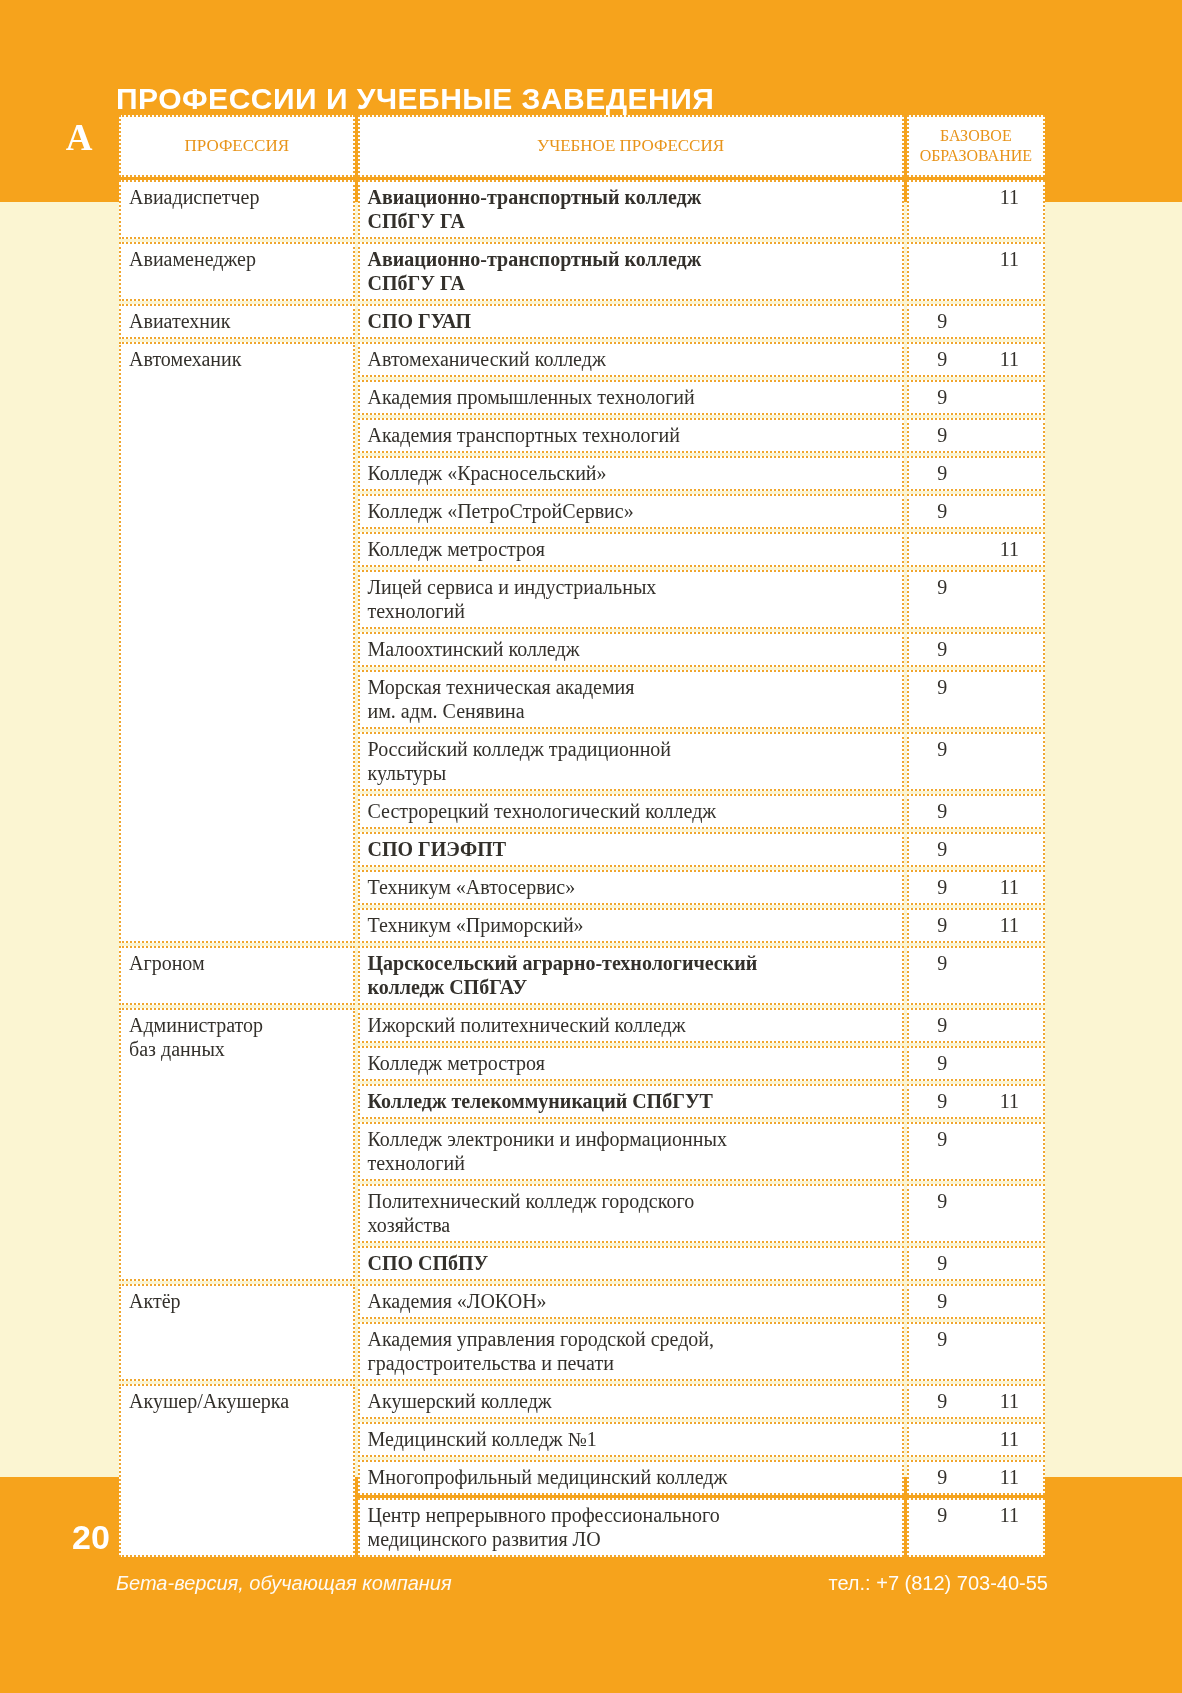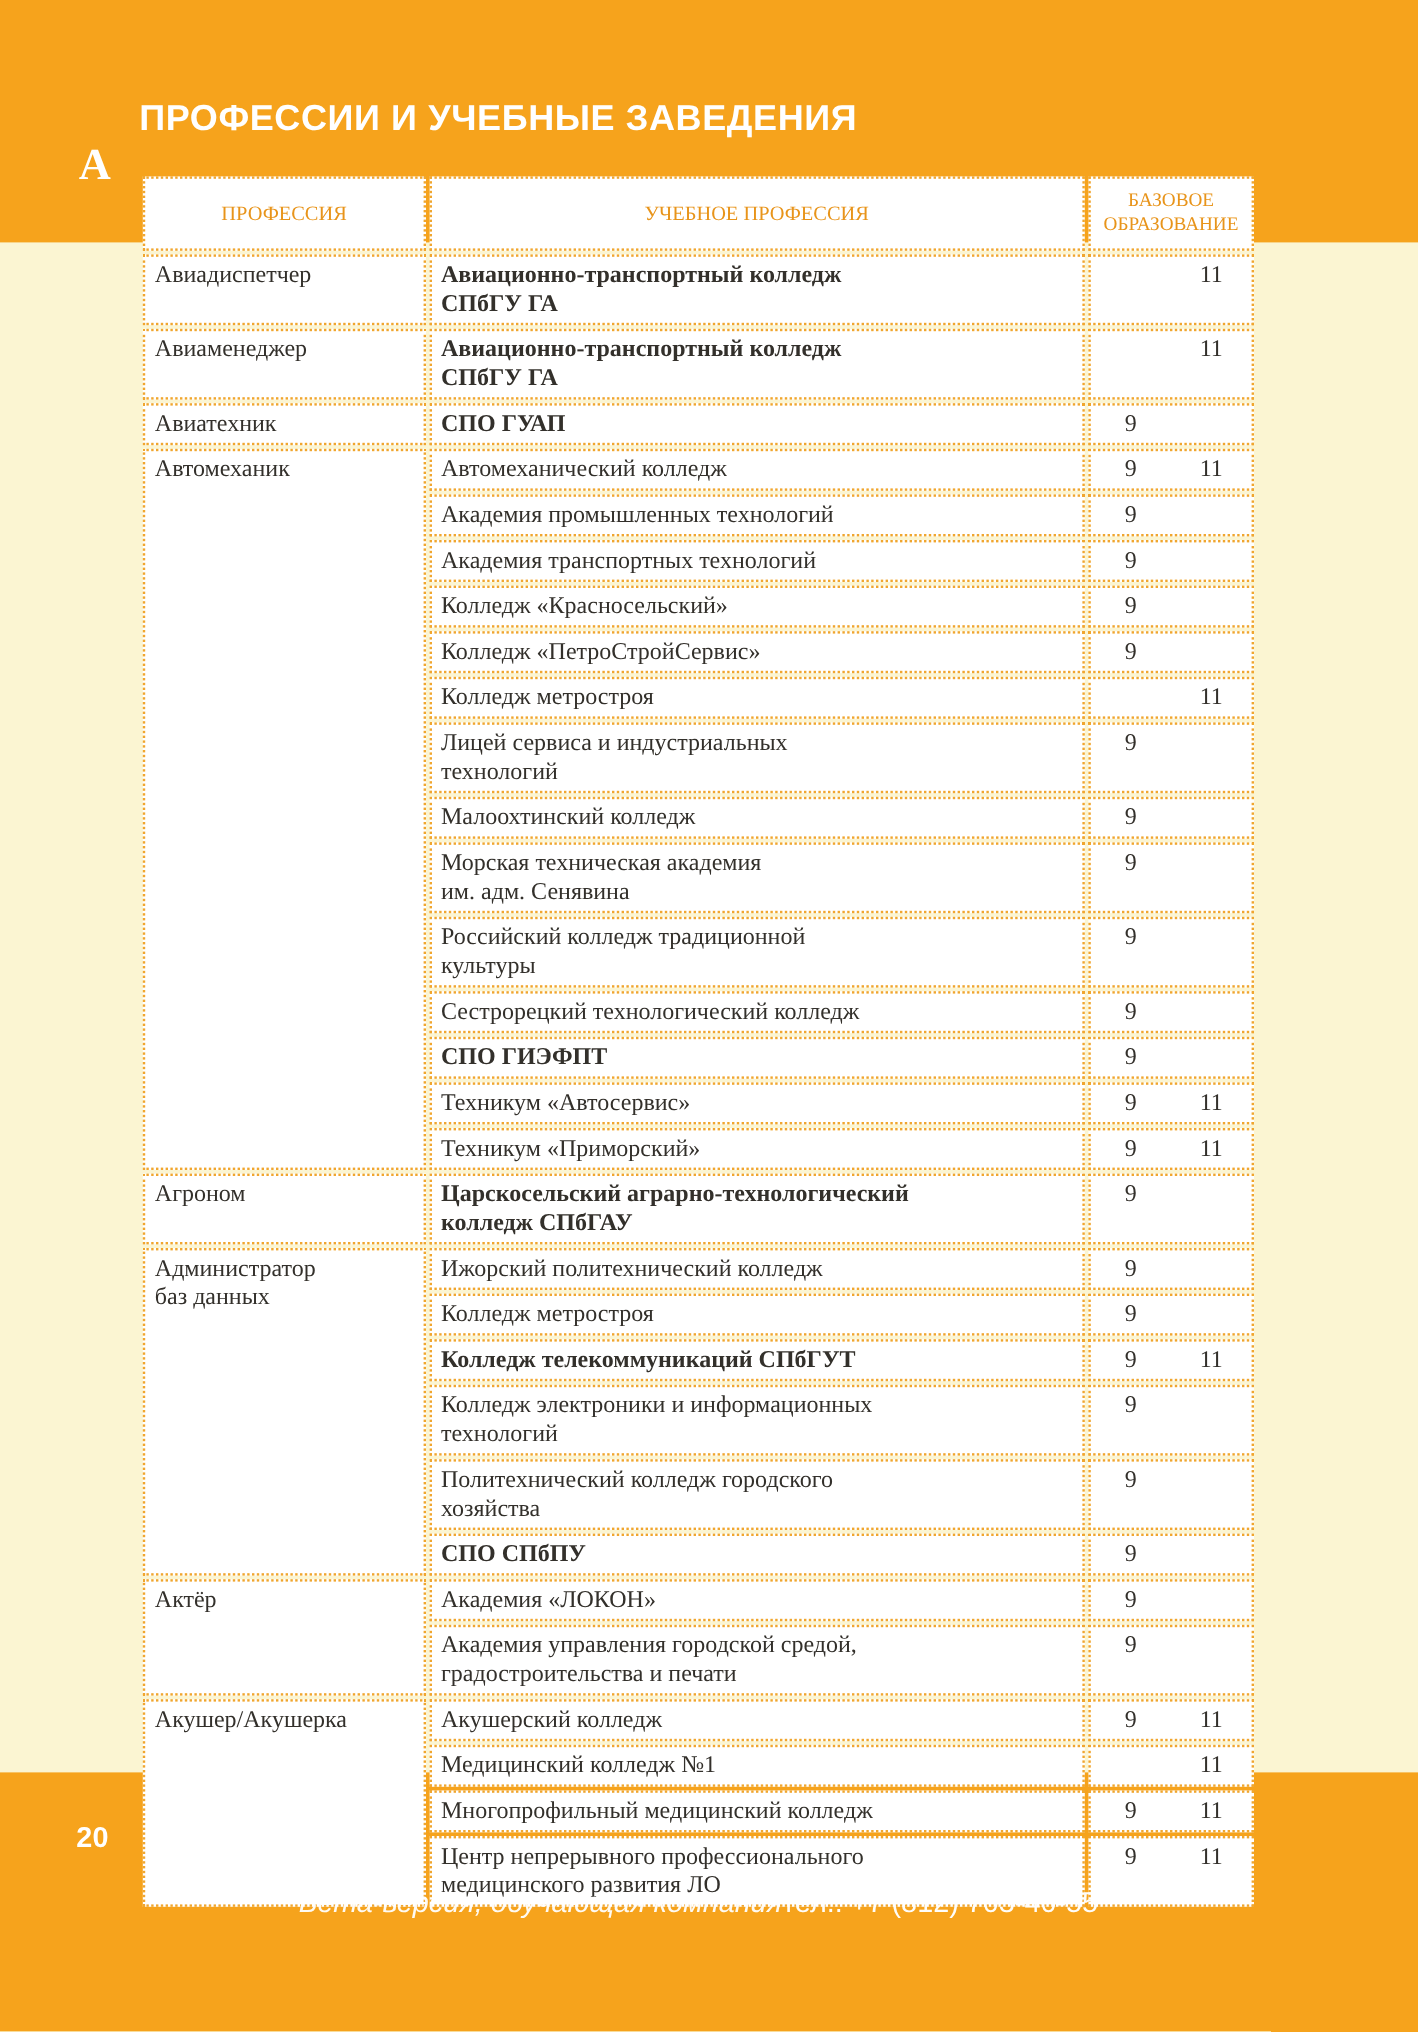--- a/index.html
+++ b/index.html
@@ -15,33 +15,33 @@
   .page-title{
     position:absolute;top:82px;left:116px;width:932px;text-align:left;
     color:#fff;font-family:"Liberation Sans", sans-serif;font-weight:bold;
     font-size:30px;letter-spacing:.5px;white-space:nowrap;
   }
   .section-letter{
     position:absolute;top:116px;left:56px;width:46px;text-align:center;
     color:#fff;font-family:"Liberation Serif", serif;font-weight:bold;font-size:37px;
   }
   .page-number{
-    position:absolute;top:1518px;left:54px;width:46px;text-align:center;
-    color:#fff;font-family:"Liberation Sans", sans-serif;font-weight:bold;font-size:24px;
+    position:absolute;top:1518px;left:68px;width:46px;text-align:center;
+    color:#fff;font-family:"Liberation Sans", sans-serif;font-weight:bold;font-size:34px;
   }
   .footer-row{
     position:absolute;top:1572px;left:116px;width:932px;
-    display:flex;justify-content:center;align-items:baseline;
-    color:#fff;font-family:"Liberation Sans", sans-serif;font-size:24px;
+    display:flex;justify-content:space-between;align-items:baseline;
+    color:#fff;font-family:"Liberation Sans", sans-serif;font-size:20px;
   }
   .footer-left{font-style:italic;opacity:.95;}
   .footer-right{opacity:.98;}
 
   table.directory{
-    position:absolute;top:144px;left:116px;
+    position:absolute;top:112px;left:116px;
     border-collapse:separate;border-spacing:3px;
     table-layout:fixed;width:932px;
   }
   .directory col.c1{width:235px;}
   .directory col.c2{width:545px;}
   .directory col.c3{width:138px;}
   .directory th,.directory td{
     background:#fff;border:2px dotted var(--dots,#F0A62E);
     vertical-align:top;box-sizing:border-box;
   }

